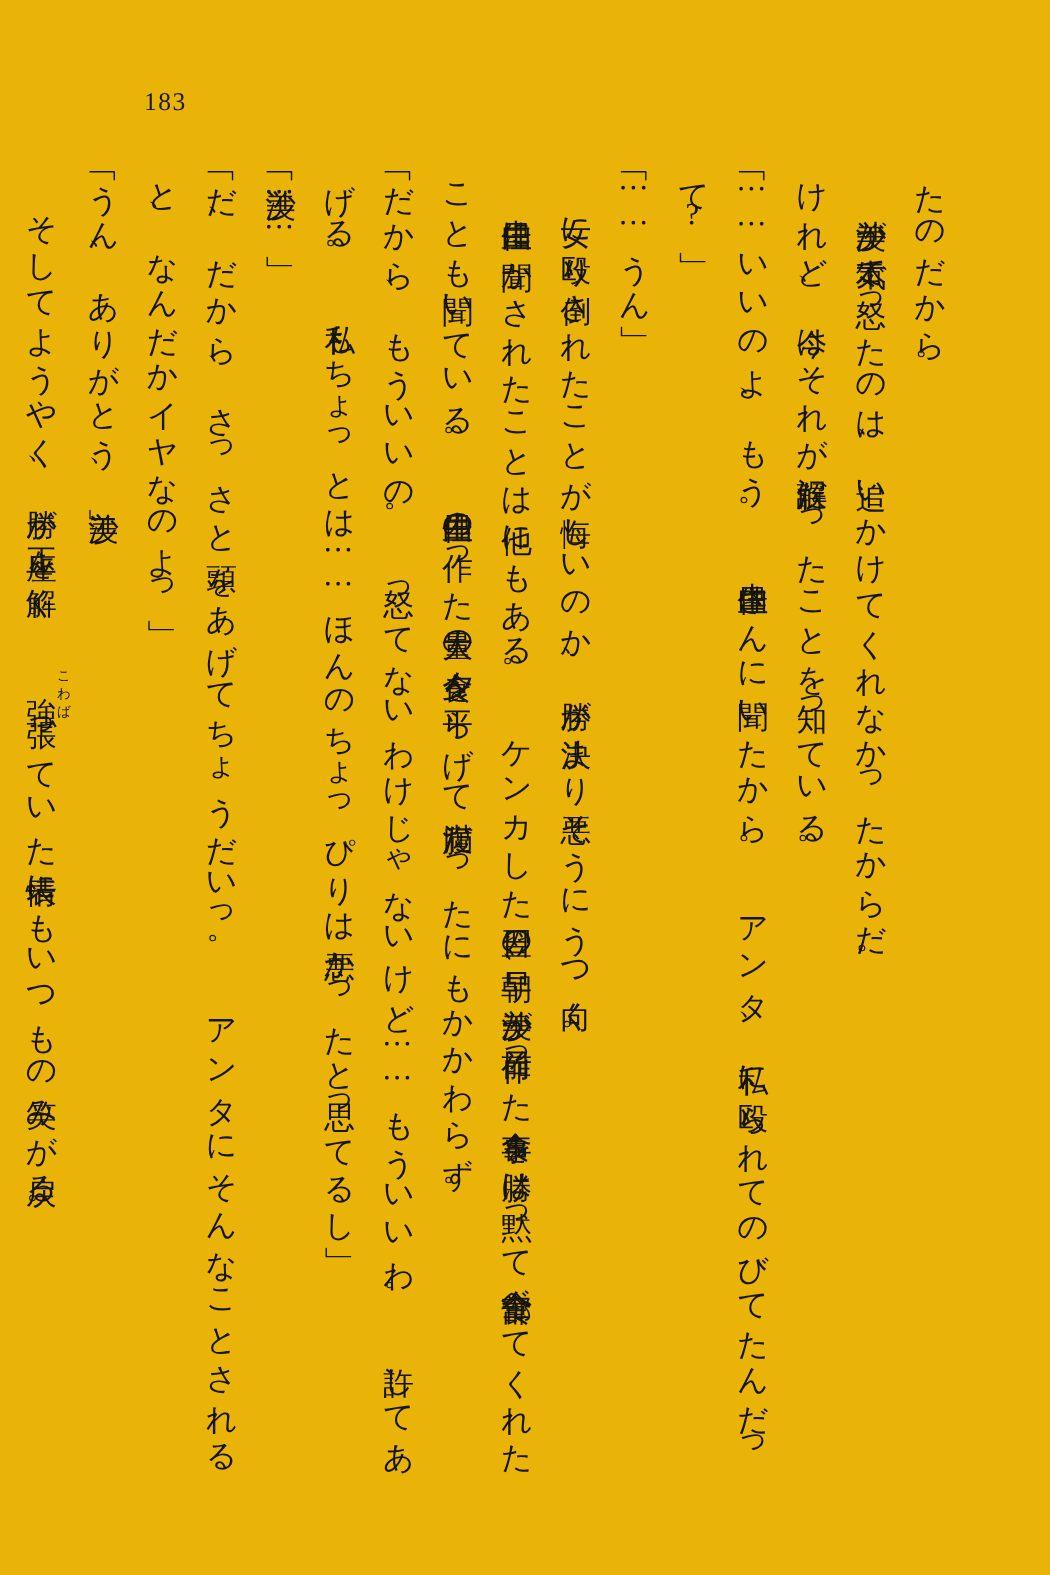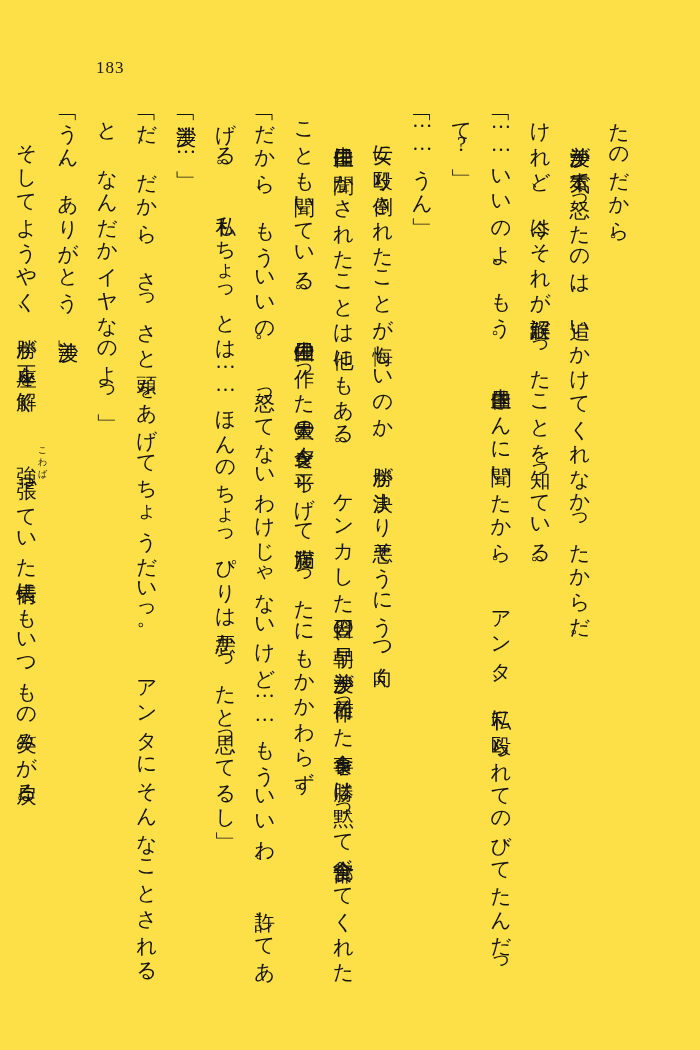--- a/index.html
+++ b/index.html
@@ -4,21 +4,21 @@
 <style>
   html, body {
     margin: 0;
     padding: 0;
     background: #ffffff;
   }
   .page {
     position: relative;
     width: 700px;
     height: 1050px;
-    background: #fde047;
+    background: #eab308;
     overflow: hidden;
     font-family: "Liberation Serif", "DejaVu Serif", serif;
     color: #111111;
   }
   .page-number {
     position: absolute;
     top: 58px;
     left: 96px;
     font-size: 17px;
     letter-spacing: 1px;

